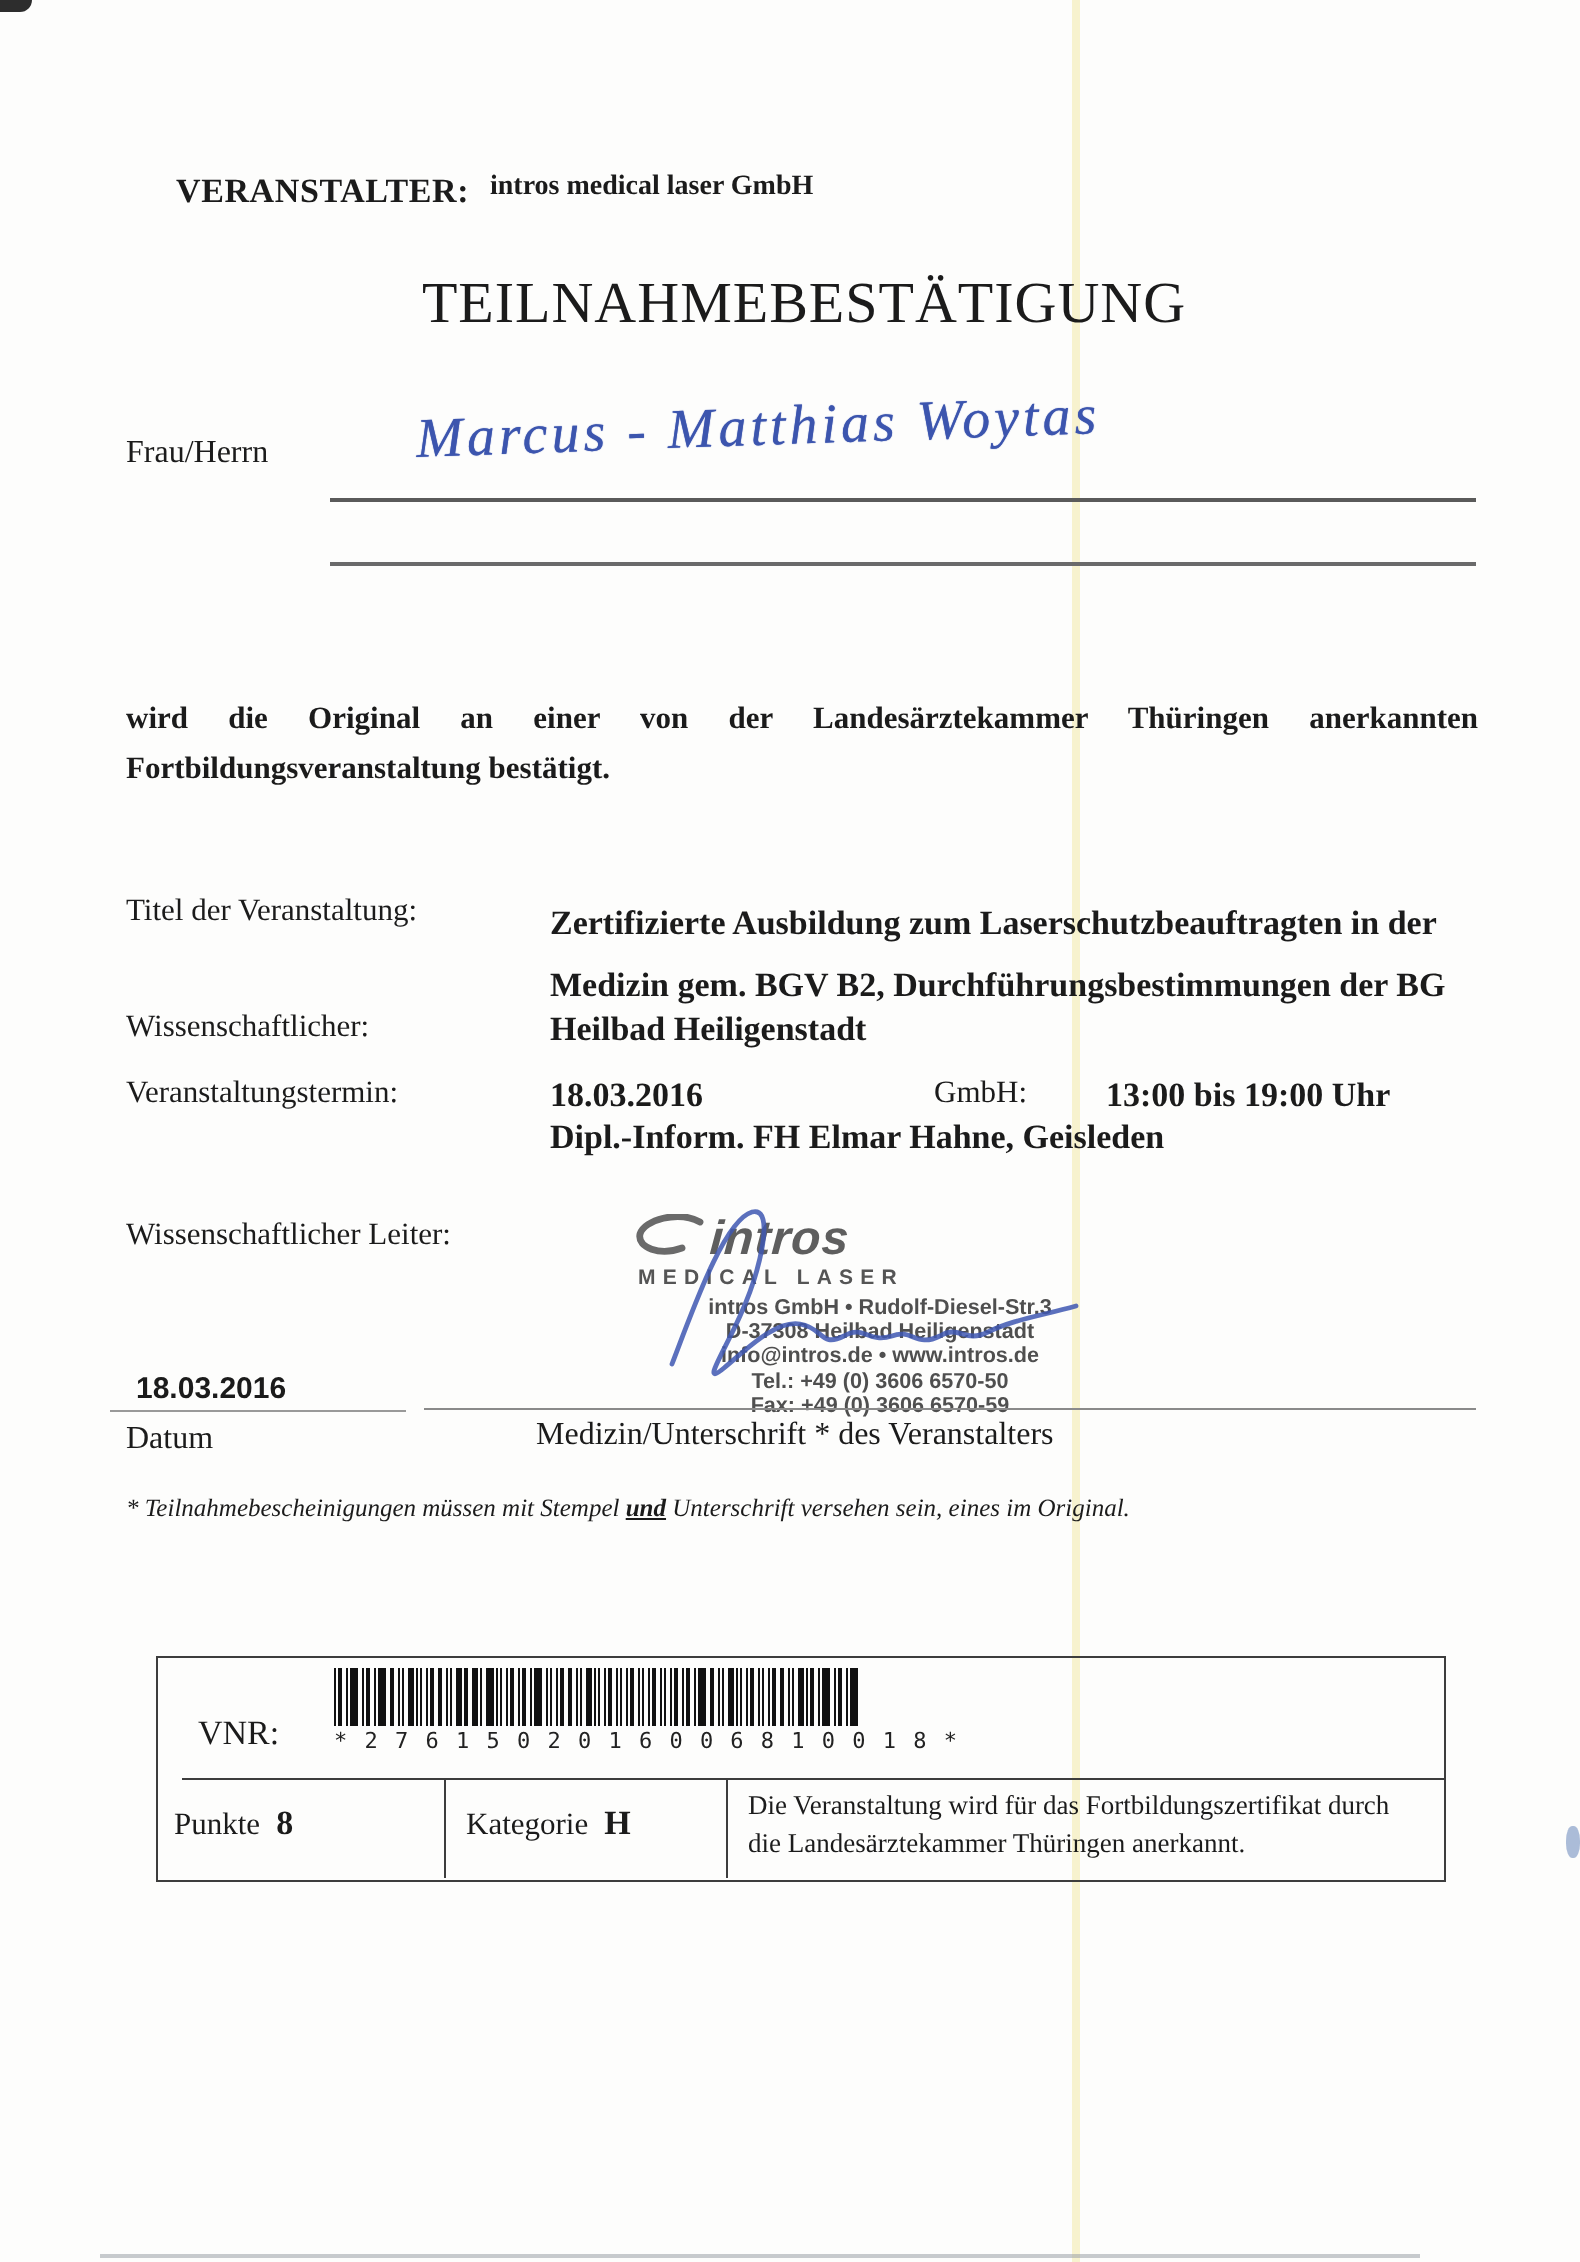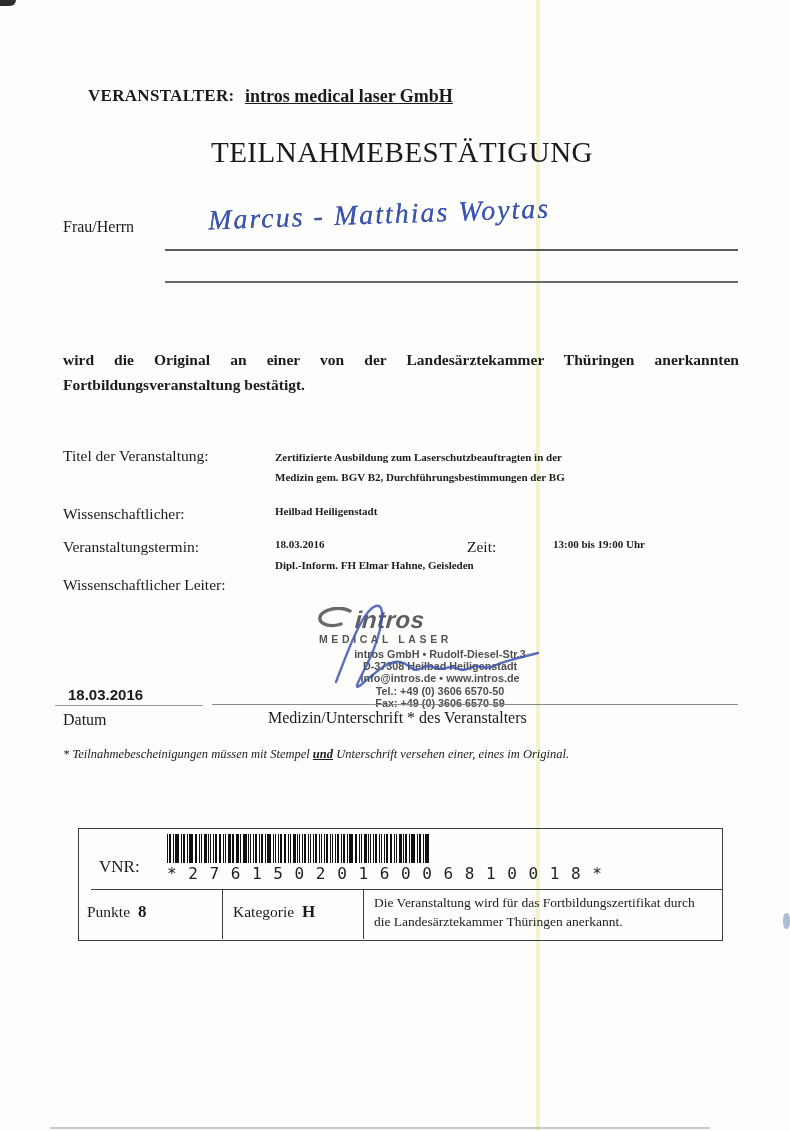--- a/index.html
+++ b/index.html
@@ -18,49 +18,49 @@
   .abs{position:absolute;}
 
   
   .corner-mark{left:0;top:0;width:16px;height:6px;background:#161616;border-radius:0 0 6px 0;opacity:.9;}
   .fold-line{left:536px;top:0;width:4px;height:1131px;background:var(--fold-yellow);opacity:.85;}
   .bottom-edge{left:50px;top:1127px;width:660px;height:2px;background:#9aa0a6;opacity:.55;}
   .blue-smudge{left:783px;top:913px;width:7px;height:16px;background:#8fa6cc;border-radius:45%;opacity:.75;}
 
   
   .organizer-label{left:88px;top:86px;font-size:17px;font-weight:bold;letter-spacing:.3px;}
-  .organizer-name{left:245px;top:86px;font-size:18px;font-weight:bold;text-decoration:underline;}
+  .organizer-name{left:245px;top:86px;font-size:14px;font-weight:bold;}
   .doc-title{left:10px;top:136px;width:784px;text-align:center;font-size:29px;letter-spacing:.5px;}
 
   
   .salutation{left:63px;top:218px;font-size:16px;}
   .participant-name{
     left:208px;top:198px;width:370px;font-size:28px;font-style:italic;
     color:var(--ink-blue);letter-spacing:2px;transform:rotate(-2deg);
     white-space:nowrap;text-shadow:0 0 .5px var(--ink-blue);
   }
   .name-line-1{left:165px;top:249px;width:573px;height:0;border-top:2px solid #5a5a5a;}
   .name-line-2{left:165px;top:281px;width:573px;height:0;border-top:2px solid #6a6a6a;}
 
   
   .confirmation{left:63px;top:348px;width:676px;font-size:15.5px;font-weight:bold;
     line-height:1.6;text-align:justify;}
 
   
   .lbl{font-size:15.5px;}
-  .val{font-size:11px;font-weight:bold;}
+  .val{font-size:17px;font-weight:bold;}
   .ev-title-label{left:63px;top:447px;text-align:right;}
   .ev-title-value{left:275px;top:447px;width:462px;line-height:1.82;}
   .ev-loc-label{left:63px;top:505px;}
   .ev-loc-value{left:275px;top:505px;}
   .ev-date-label{left:63px;top:538px;}
   .ev-date-value{left:275px;top:538px;}
   .ev-time-label{left:467px;top:538px;}
   .ev-time-value{left:553px;top:538px;}
-  .ev-leader-label{left:63px;top:576px;text-align:right;}
+  .ev-leader-label{left:63px;top:609px;text-align:right;}
   .ev-leader-value{left:275px;top:559px;}
 
   
   .stamp{left:303px;top:608px;width:260px;font-family:"Liberation Sans",sans-serif;color:var(--stamp-gray);}
   .stamp-logo-row{display:flex;align-items:center;margin-left:14px;height:24px;}
   .stamp-logo-text{font-size:24px;font-weight:800;font-style:italic;color:#5e5e5e;
     letter-spacing:.5px;transform:skewX(-4deg);margin-left:2px;}
   .stamp-sub{margin-left:16px;font-size:10.5px;font-weight:bold;letter-spacing:3.6px;color:#555;margin-top:1px;}
   .stamp-lines{margin-left:14px;margin-top:3px;font-size:10.8px;font-weight:bold;line-height:12.2px;color:#4f4f4f;text-align:center;}
 
@@ -79,21 +79,21 @@
   .footnote b{text-decoration:underline;}
 
   
   .vnr-box{left:78px;top:828px;width:645px;height:113px;border:1.5px solid var(--border-dark);box-sizing:border-box;}
   .vnr-row1{position:relative;height:61px;border-bottom:1.5px solid var(--border-dark);box-sizing:border-box;margin-left:12px;}
   .vnr-label{position:absolute;left:8px;top:28px;font-size:17px;}
   .barcode-wrap{position:absolute;left:76px;top:5px;width:262px;}
   .barcode-bars{display:flex;align-items:stretch;height:29px;overflow:hidden;}
   .bc-bar{background:#111;flex:none;}
   .barcode-text{margin-top:1px;text-align:center;font-family:"DejaVu Sans Mono",monospace;
-    font-size:16px;letter-spacing:1px;color:#222;white-space:nowrap;}
+    font-size:11px;letter-spacing:1px;color:#222;white-space:nowrap;}
   .vnr-row2{display:flex;height:49px;}
   .vnr-cell{box-sizing:border-box;padding:12px 0 0 8px;font-size:15.5px;}
   .cell-points{width:144px;border-right:1.5px solid var(--border-dark);}
   .cell-category{width:141px;border-right:1.5px solid var(--border-dark);padding-left:10px;}
   .cell-note{flex:1;padding:4px 10px 0 10px;font-size:13.5px;line-height:1.4;}
   .big-val{font-weight:bold;font-size:17px;margin-left:8px;}
 </style>
 </head>
 <body>
 
@@ -117,21 +117,21 @@
 
   <div class="abs lbl ev-title-label">Titel der Veranstaltung:</div>
   <div class="abs val ev-title-value">
     <span>Zertifizierte Ausbildung zum Laserschutzbeauftragten in der</span><br>
     <span>Medizin gem. BGV B2, Durchführungsbestimmungen der BG</span>
   </div>
   <div class="abs lbl ev-loc-label">Wissenschaftlicher:</div>
   <div class="abs val ev-loc-value">Heilbad Heiligenstadt</div>
   <div class="abs lbl ev-date-label">Veranstaltungstermin:</div>
   <div class="abs val ev-date-value">18.03.2016</div>
-  <div class="abs lbl ev-time-label">Zeit:</div>
+  <div class="abs lbl ev-time-label">GmbH:</div>
   <div class="abs val ev-time-value">13:00 bis 19:00 Uhr</div>
   <div class="abs lbl ev-leader-label">Wissenschaftlicher Leiter:</div>
   <div class="abs val ev-leader-value">Dipl.-Inform. FH Elmar Hahne, Geisleden</div>
 
   <div class="abs stamp">
     <div class="stamp-logo-row">
       <span>
         <svg width="36" height="22" viewBox="0 0 36 22">
           <path d="M33,4 C22,-2 5,3 3,10 C1.5,17 13,21 24,17" fill="none" stroke="#6a6a6a" stroke-width="3.4" stroke-linecap="round"></path>
         </svg>
@@ -154,21 +154,21 @@
              C 134 68, 136 78, 148 72 C 158 66, 160 76, 172 70 C 184 64, 198 62, 216 57" fill="none" stroke="#3e57b2" stroke-width="2.4" stroke-linecap="round" opacity="0.85"></path>
   </svg>
 
   <div class="abs footer-date">18.03.2016</div>
   <div class="abs date-line"></div>
   <div class="abs stamp-line"></div>
   <div class="abs date-caption">Datum</div>
   <div class="abs stamp-caption">Medizin/Unterschrift * des Veranstalters</div>
 
   <div class="abs footnote">
-    <span>* Teilnahmebescheinigungen müssen mit Stempel </span><b>und</b><span> Unterschrift versehen einer, eines im Original.</span>
+    <span>* Teilnahmebescheinigungen müssen mit Stempel </span><b>und</b><span> Unterschrift versehen sein, eines im Original.</span>
   </div>
 
   <div class="abs vnr-box">
     <div class="vnr-row1">
       <span class="vnr-label">VNR:</span>
       <div class="barcode-wrap">
         <div class="barcode-bars">
             <div class="bc-bar" style="width: 1px; margin-right: 1px;"></div>
             <div class="bc-bar" style="width: 2px; margin-right: 2px;"></div>
             <div class="bc-bar" style="width: 1px; margin-right: 1px;"></div>

